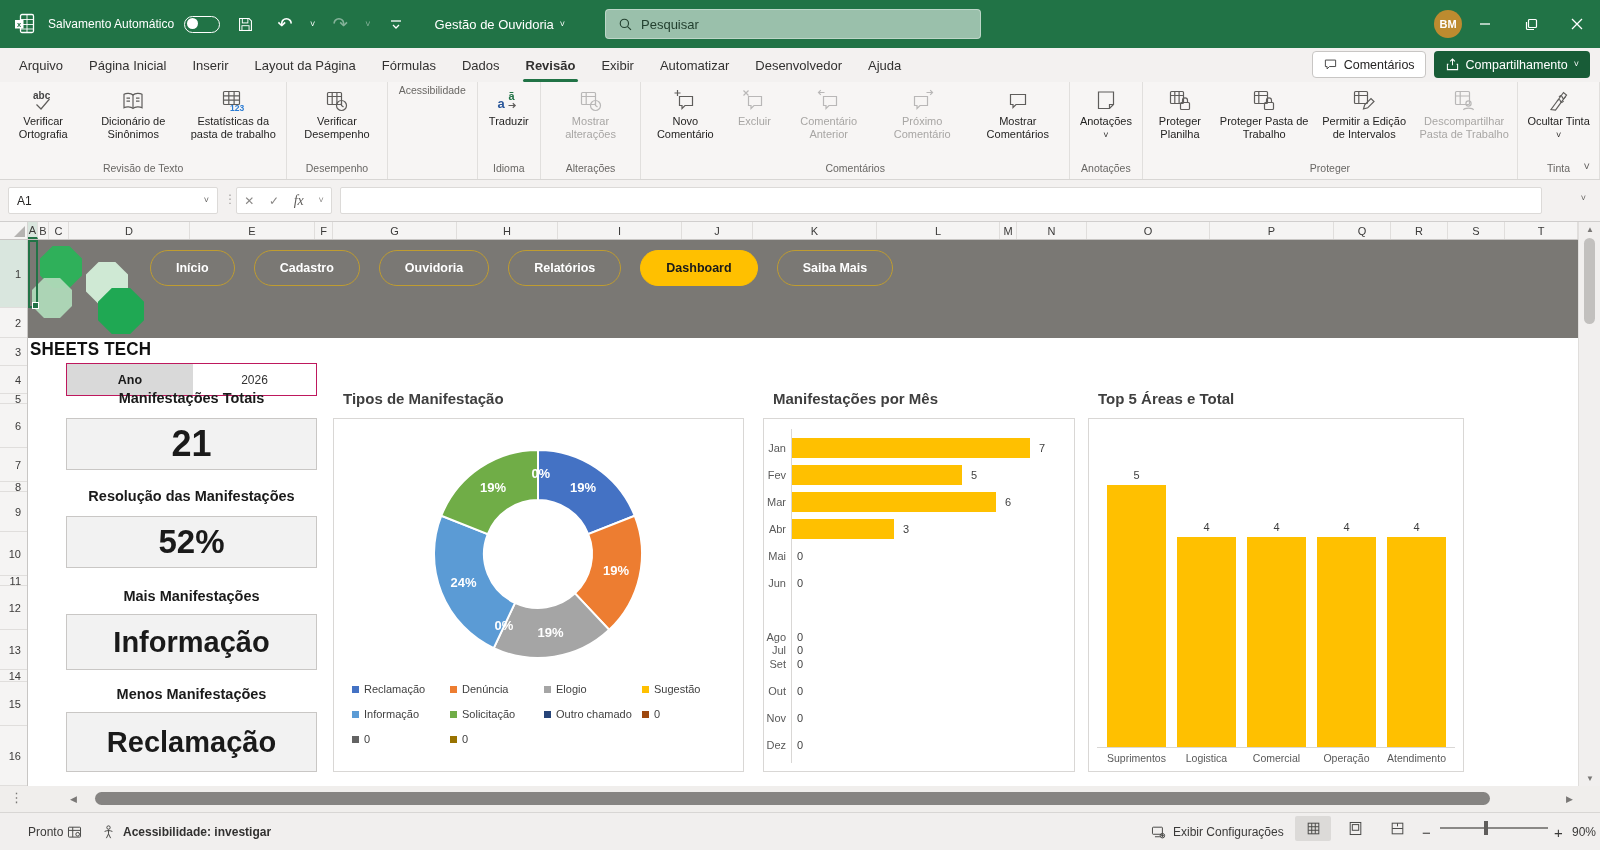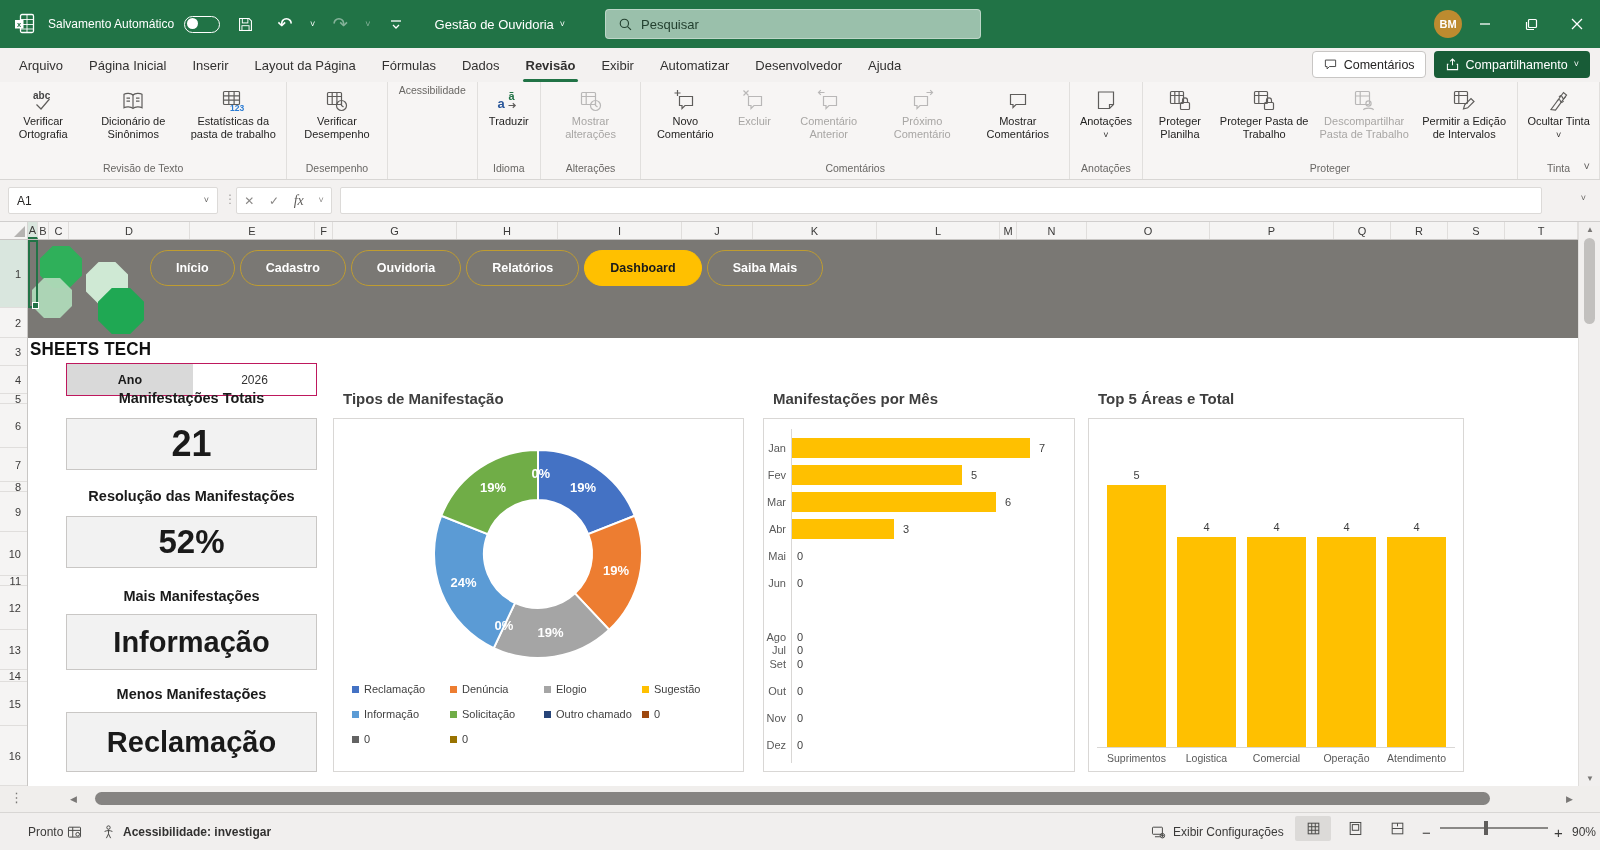--- a/index.html
+++ b/index.html
@@ -69,21 +69,21 @@
 
   .vscroll { position:absolute; right:0; top:0; width:22px; height:564px; background:#f1efee; border-left:1px solid #e0dedc; }
   .vs-arrow { position:absolute; left:0; width:22px; text-align:center; color:#7a7876; font-size:8px; }
   .vs-thumb { position:absolute; left:5px; top:16px; width:11px; height:86px; background:#c2c0be; border-radius:6px; }
 
   
   .band { position:absolute; left:0; top:0; width:1550px; height:98px; background:#7a7874; }
   .a1sel { position:absolute; left:0; top:0; width:10px; height:68px; border:2px solid #217346; }
   .a1sel::after { content:""; position:absolute; right:-3px; bottom:-3px; width:5px; height:5px; background:#217346; border:1px solid #fff; }
   .oct { position:absolute; clip-path:polygon(30% 0,70% 0,100% 30%,100% 70%,70% 100%,30% 100%,0 70%,0 30%); }
-  .nav { position:absolute; left:122px; top:10px; display:flex; gap:5px;align-items:center; }
+  .nav { position:absolute; left:122px; top:10px; display:flex; gap:19px;align-items:center; }
   .pill { height:36px; border:1.5px solid #BF9C30; border-radius:18px; color:#fff; font-size:12.5px; font-weight:bold; display:flex; align-items:center; justify-content:center; padding:0 25px; white-space:nowrap; }
   .pill.active { background:#FFC000; border-color:#FFC000; color:#1a1a1a; }
   .brand { position:absolute; left:2px; top:100px; font-size:17px; font-weight:900; letter-spacing:0.2px; color:#111; transform:scaleY(1.05); }
 
   .yeartoggle { position:absolute; left:38px; top:123px; width:251px; height:33px; border:1px solid #be185d; display:flex; background:#fff; }
   .yt-left { width:126px; background:#d9d9d9; display:flex; align-items:center; justify-content:center; font-size:12.5px; font-weight:bold; color:#1a1a1a; }
   .yt-right { flex:1; display:flex; align-items:center; justify-content:center; font-size:12px; color:#333; }
 
   .kpi { position:absolute; left:38px; width:251px; }
   .kpi .kt { text-align:center; font-weight:bold; font-size:14.5px; color:#1a1a1a; }
@@ -385,40 +385,40 @@
             <div class="ricon">
               <svg class="ric" viewBox="0 0 26 26">
                 <rect x="3.5" y="3.5" width="13" height="12" rx="1"></rect>
                 <path d="M3.5 7.5h13M7.8 3.5v12"></path>
                 <rect x="13.5" y="14.5" width="9" height="7" rx="1" fill="#FFC84A" stroke="#B8860B"></rect>
                 <path d="M15.5 14.5v-2.2a2.5 2.5 0 015 0v2.2" stroke="#B8860B"></path>
               </svg>
             </div>
             <div class="rlbl">Proteger Pasta de Trabalho</div>
           </div>
+          <div class="rbtn">
+            <div class="ricon">
+              <svg class="ric" viewBox="0 0 26 26">
+                <rect x="3.5" y="3.5" width="13" height="12" rx="1"></rect>
+                <path d="M3.5 7.5h13M7.8 3.5v12"></path>
+                <path d="M12.5 21l1.2-4.2 6.3-6.3 3 3-6.3 6.3z" fill="#BDD7EE" stroke="#2B7CD3"></path>
+              </svg>
+            </div>
+            <div class="rlbl">Permitir a Edição de Intervalos</div>
+          </div>
           <div class="rbtn disabled">
             <div class="ricon">
               <svg class="ric" viewBox="0 0 26 26">
                 <rect x="4.5" y="3.5" width="14" height="13" rx="1"></rect>
                 <path d="M4.5 8h14M9.2 3.5v13"></path>
                 <circle cx="17.5" cy="15.5" r="2.6" fill="#fff"></circle>
                 <path d="M12.5 22c.8-2.6 9.2-2.6 10 0"></path>
               </svg>
             </div>
             <div class="rlbl">Descompartilhar Pasta de Trabalho</div>
-          </div>
-          <div class="rbtn">
-            <div class="ricon">
-              <svg class="ric" viewBox="0 0 26 26">
-                <rect x="3.5" y="3.5" width="13" height="12" rx="1"></rect>
-                <path d="M3.5 7.5h13M7.8 3.5v12"></path>
-                <path d="M12.5 21l1.2-4.2 6.3-6.3 3 3-6.3 6.3z" fill="#BDD7EE" stroke="#2B7CD3"></path>
-              </svg>
-            </div>
-            <div class="rlbl">Permitir a Edição de Intervalos</div>
           </div>
         </div>
         <div class="rgname">Proteger</div>
       </div>
       <div class="rgroup">
         <div class="ritems">
           <div class="rbtn">
             <div class="ricon">
               <svg class="ric" viewBox="0 0 26 26">
                 <path d="M5 21.5L17.5 4.5l3 2.5L9.5 22z" fill="#fff"></path>

